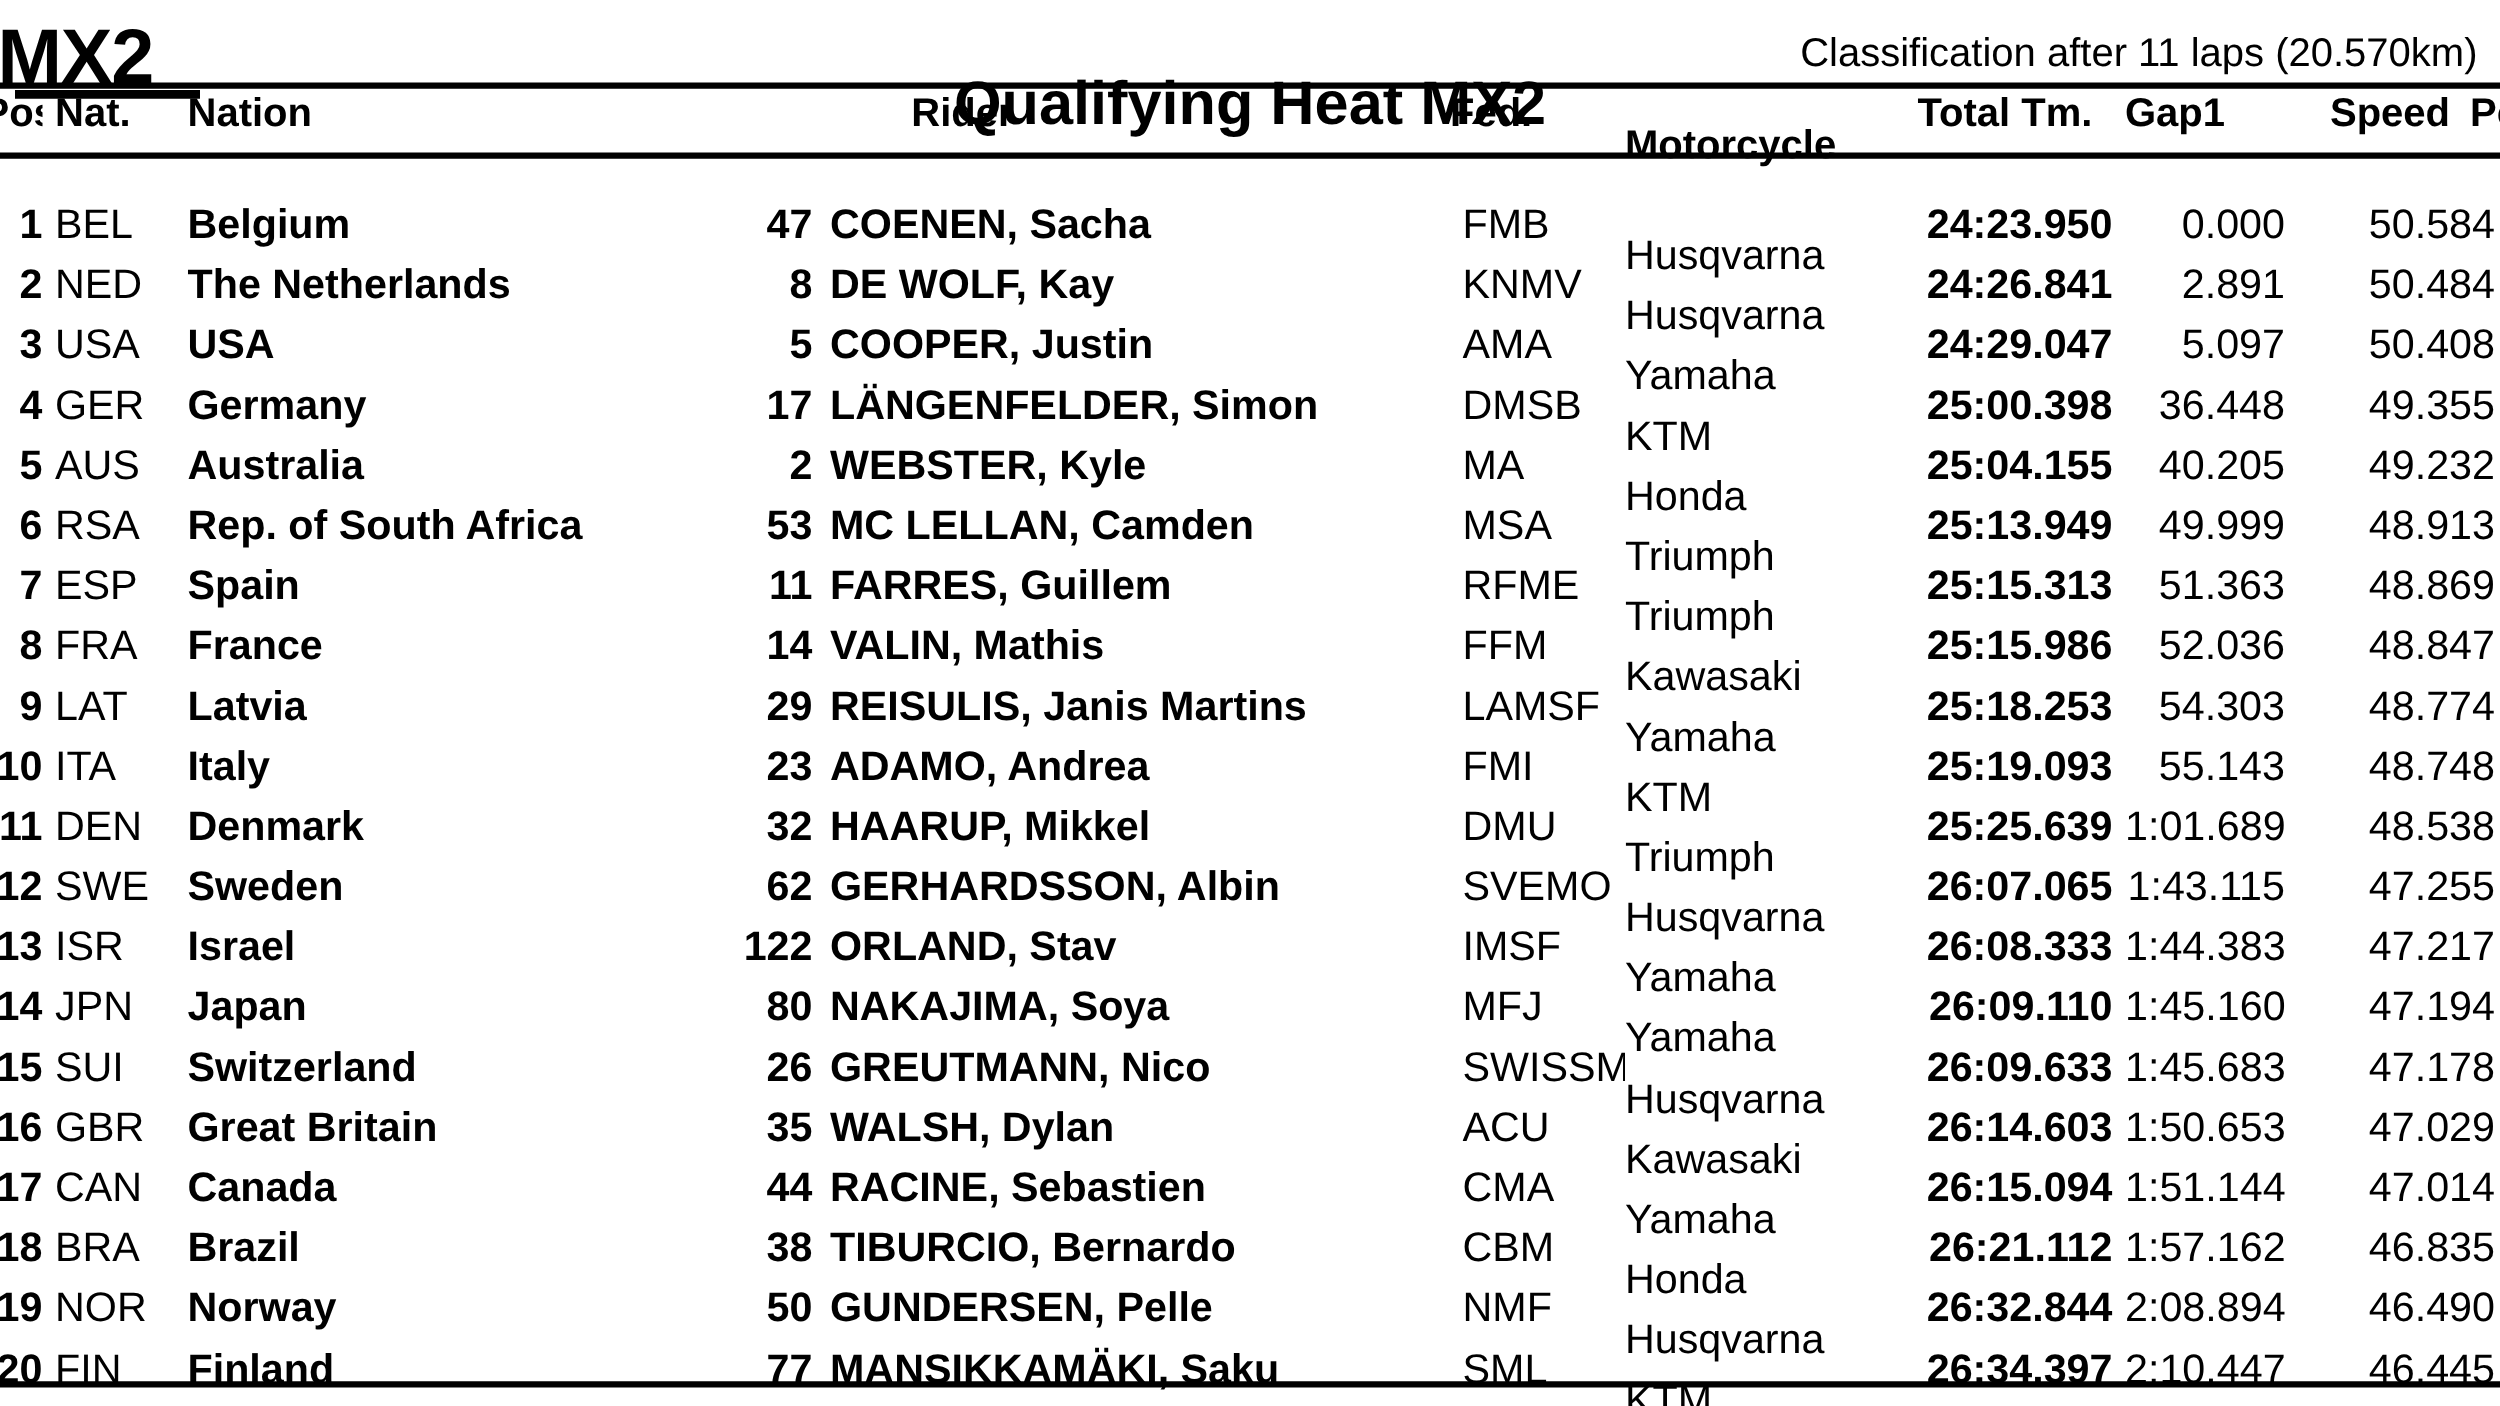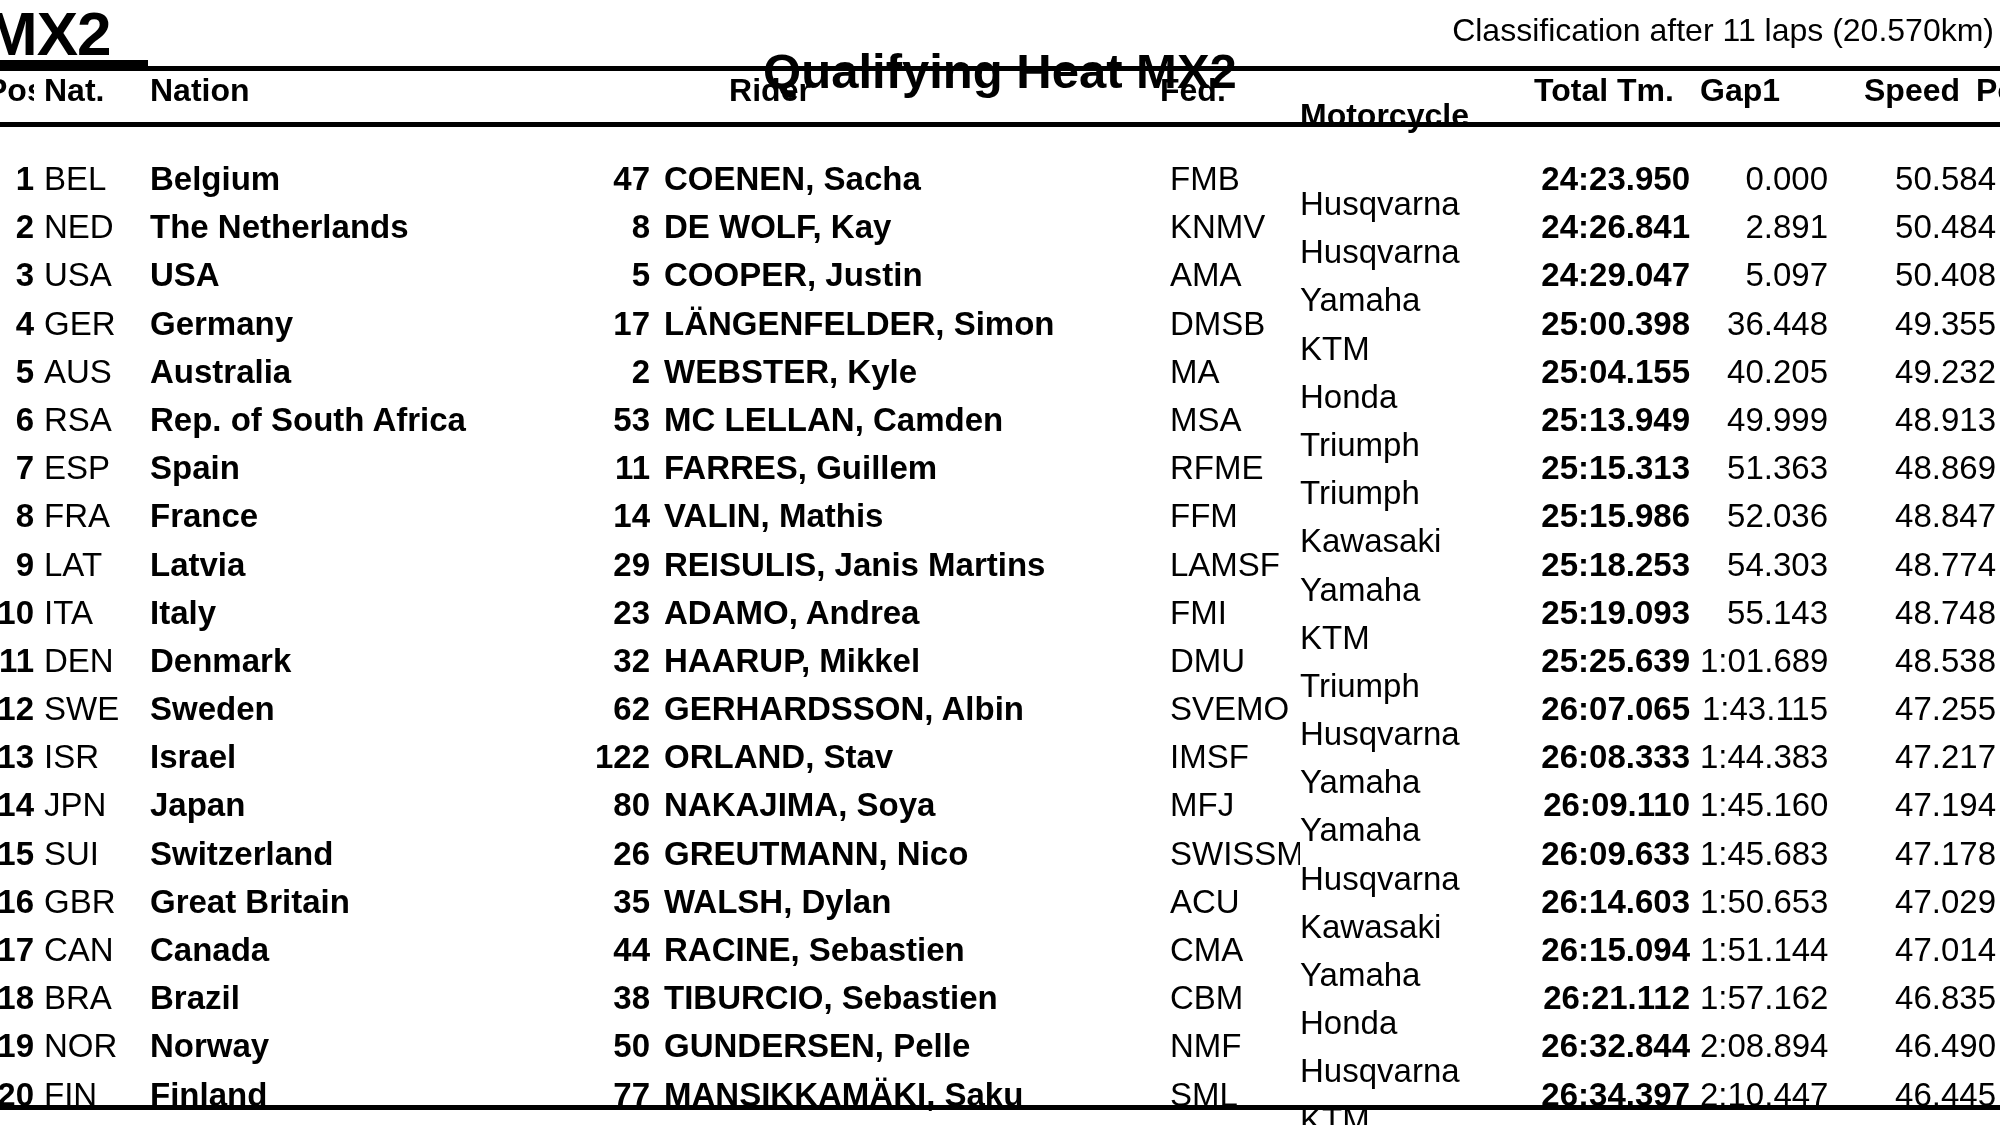--- a/index.html
+++ b/index.html
@@ -12,21 +12,21 @@
     height: 1125px;
     overflow: hidden;
     font-family: "Liberation Sans", sans-serif;
     color: #000000;
   }
   .sheet {
     position: relative;
     width: 2000px;
     height: 1125px;
     box-sizing: border-box;
-    padding: 0;
+    padding: 12px;
   }
 
   
   .header {
     position: relative;
     height: 72px;
   }
   .class-tag {
     position: absolute;
     left: -14px;
@@ -372,21 +372,21 @@
         <div class="cell c-total b">26:15.094</div>
         <div class="cell c-gap n">1:51.144</div>
         <div class="cell c-speed n">47.014</div>
         <div class="cell c-points n"></div>
       </div>
       <div class="row">
         <div class="cell c-pos b">18</div>
         <div class="cell c-nat n">BRA</div>
         <div class="cell c-nation b">Brazil</div>
         <div class="cell c-num b">38</div>
-        <div class="cell c-rider b">TIBURCIO, Sebastien</div>
+        <div class="cell c-rider b">TIBURCIO, Bernardo</div>
         <div class="cell c-fed n">CBM</div>
         <div class="cell c-moto n">Honda</div>
         <div class="cell c-total b">26:21.112</div>
         <div class="cell c-gap n">1:57.162</div>
         <div class="cell c-speed n">46.835</div>
         <div class="cell c-points n"></div>
       </div>
       <div class="row">
         <div class="cell c-pos b">19</div>
         <div class="cell c-nat n">NOR</div>

